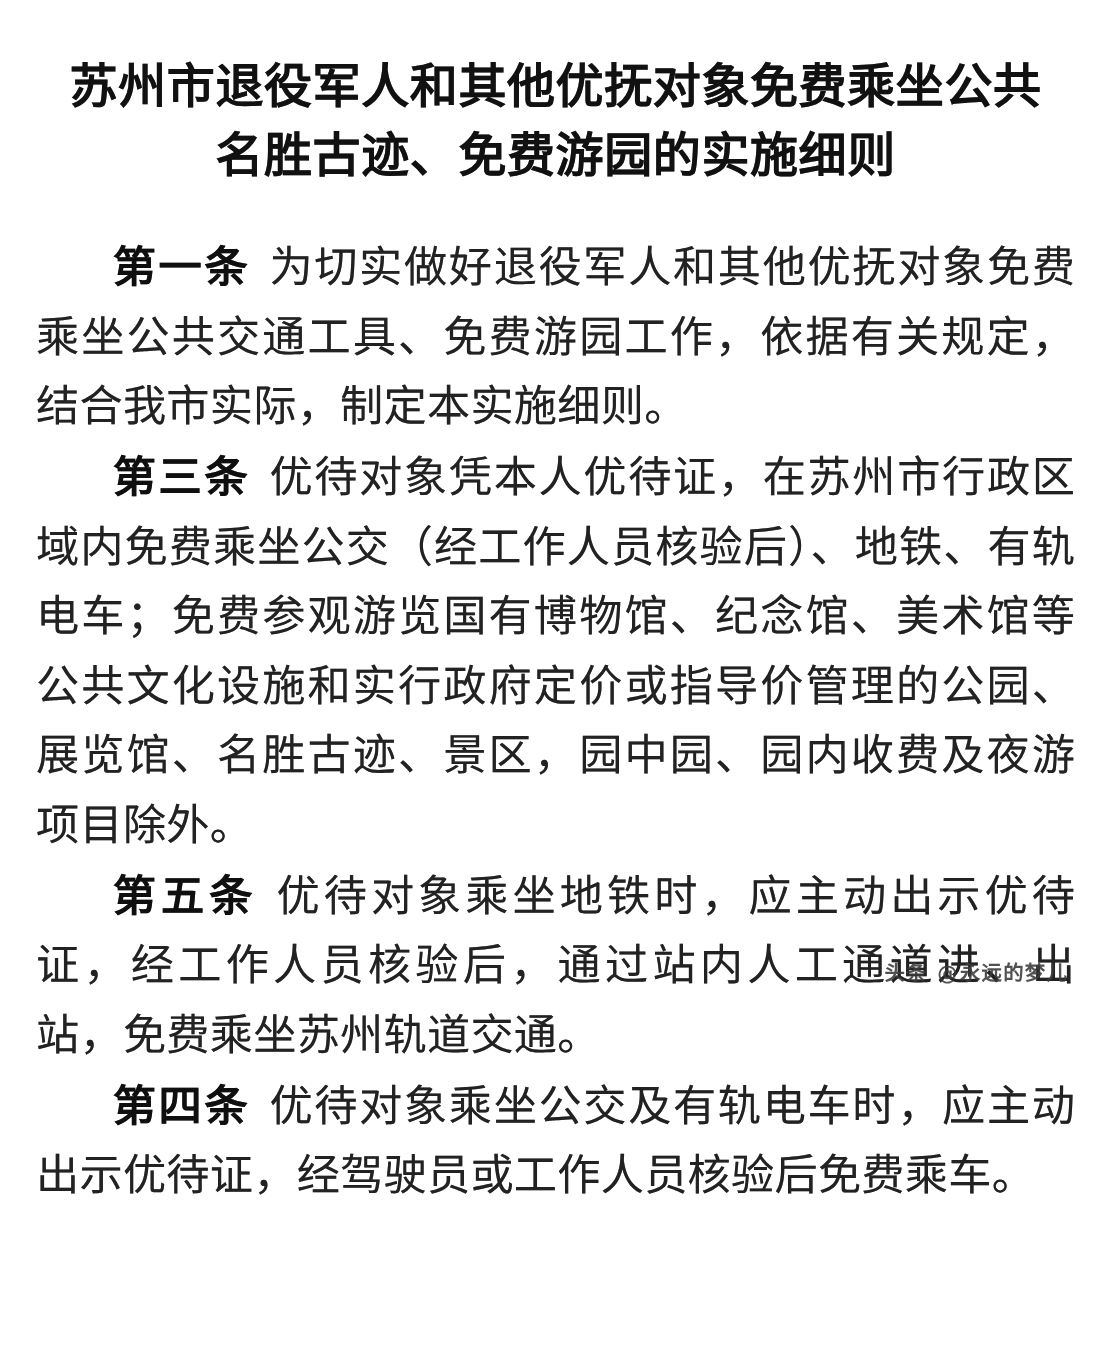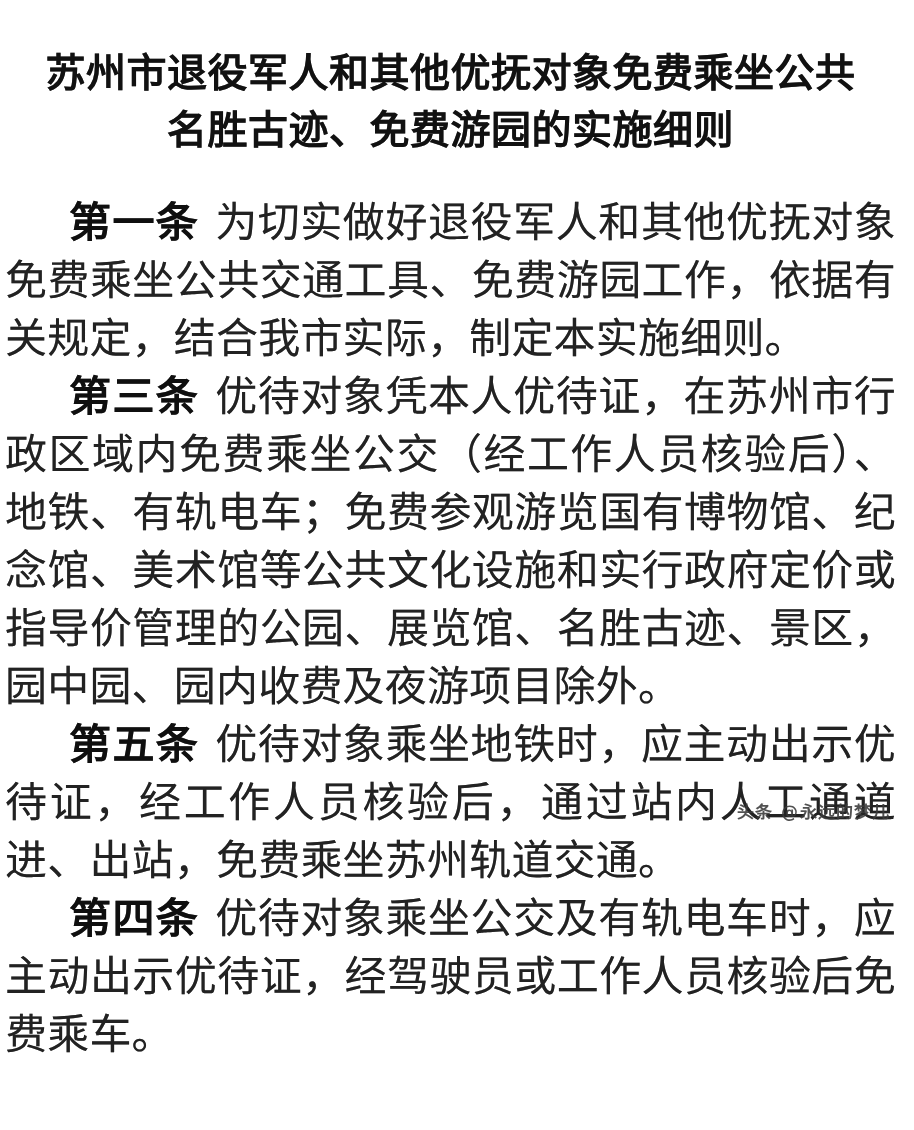--- a/index.html
+++ b/index.html
@@ -16,21 +16,21 @@
     overflow: hidden;
     position: relative;
     -webkit-font-smoothing: antialiased;
   }
 
   .page {
     position: relative;
     width: 914px;
     height: 844px;
     box-sizing: border-box;
-    padding: 0 18px 0 5px;
+    padding: 0 18px 0 30px;
   }
 
   
   .doc-title {
     margin: 0;
     padding: 44px 10px 0 10px;
     text-align: center;
     font-family: "DejaVu Serif", "Liberation Serif", serif;
     font-weight: 700;
     font-size: 40px;
@@ -41,21 +41,21 @@
   }
 
   
   .body-block {
     margin-top: 36px;
   }
 
   .article {
     margin: 0 0 0 0;
     padding: 0;
-    font-size: 42px;
+    font-size: 36px;
     line-height: 58px;
     text-align: justify;
     text-justify: inter-character;
     text-indent: 64px;
     letter-spacing: 0.2px;
     color: #222222;
     font-weight: 400;
     text-shadow: 0 0 0.35px rgba(0,0,0,0.42);
   }
 

